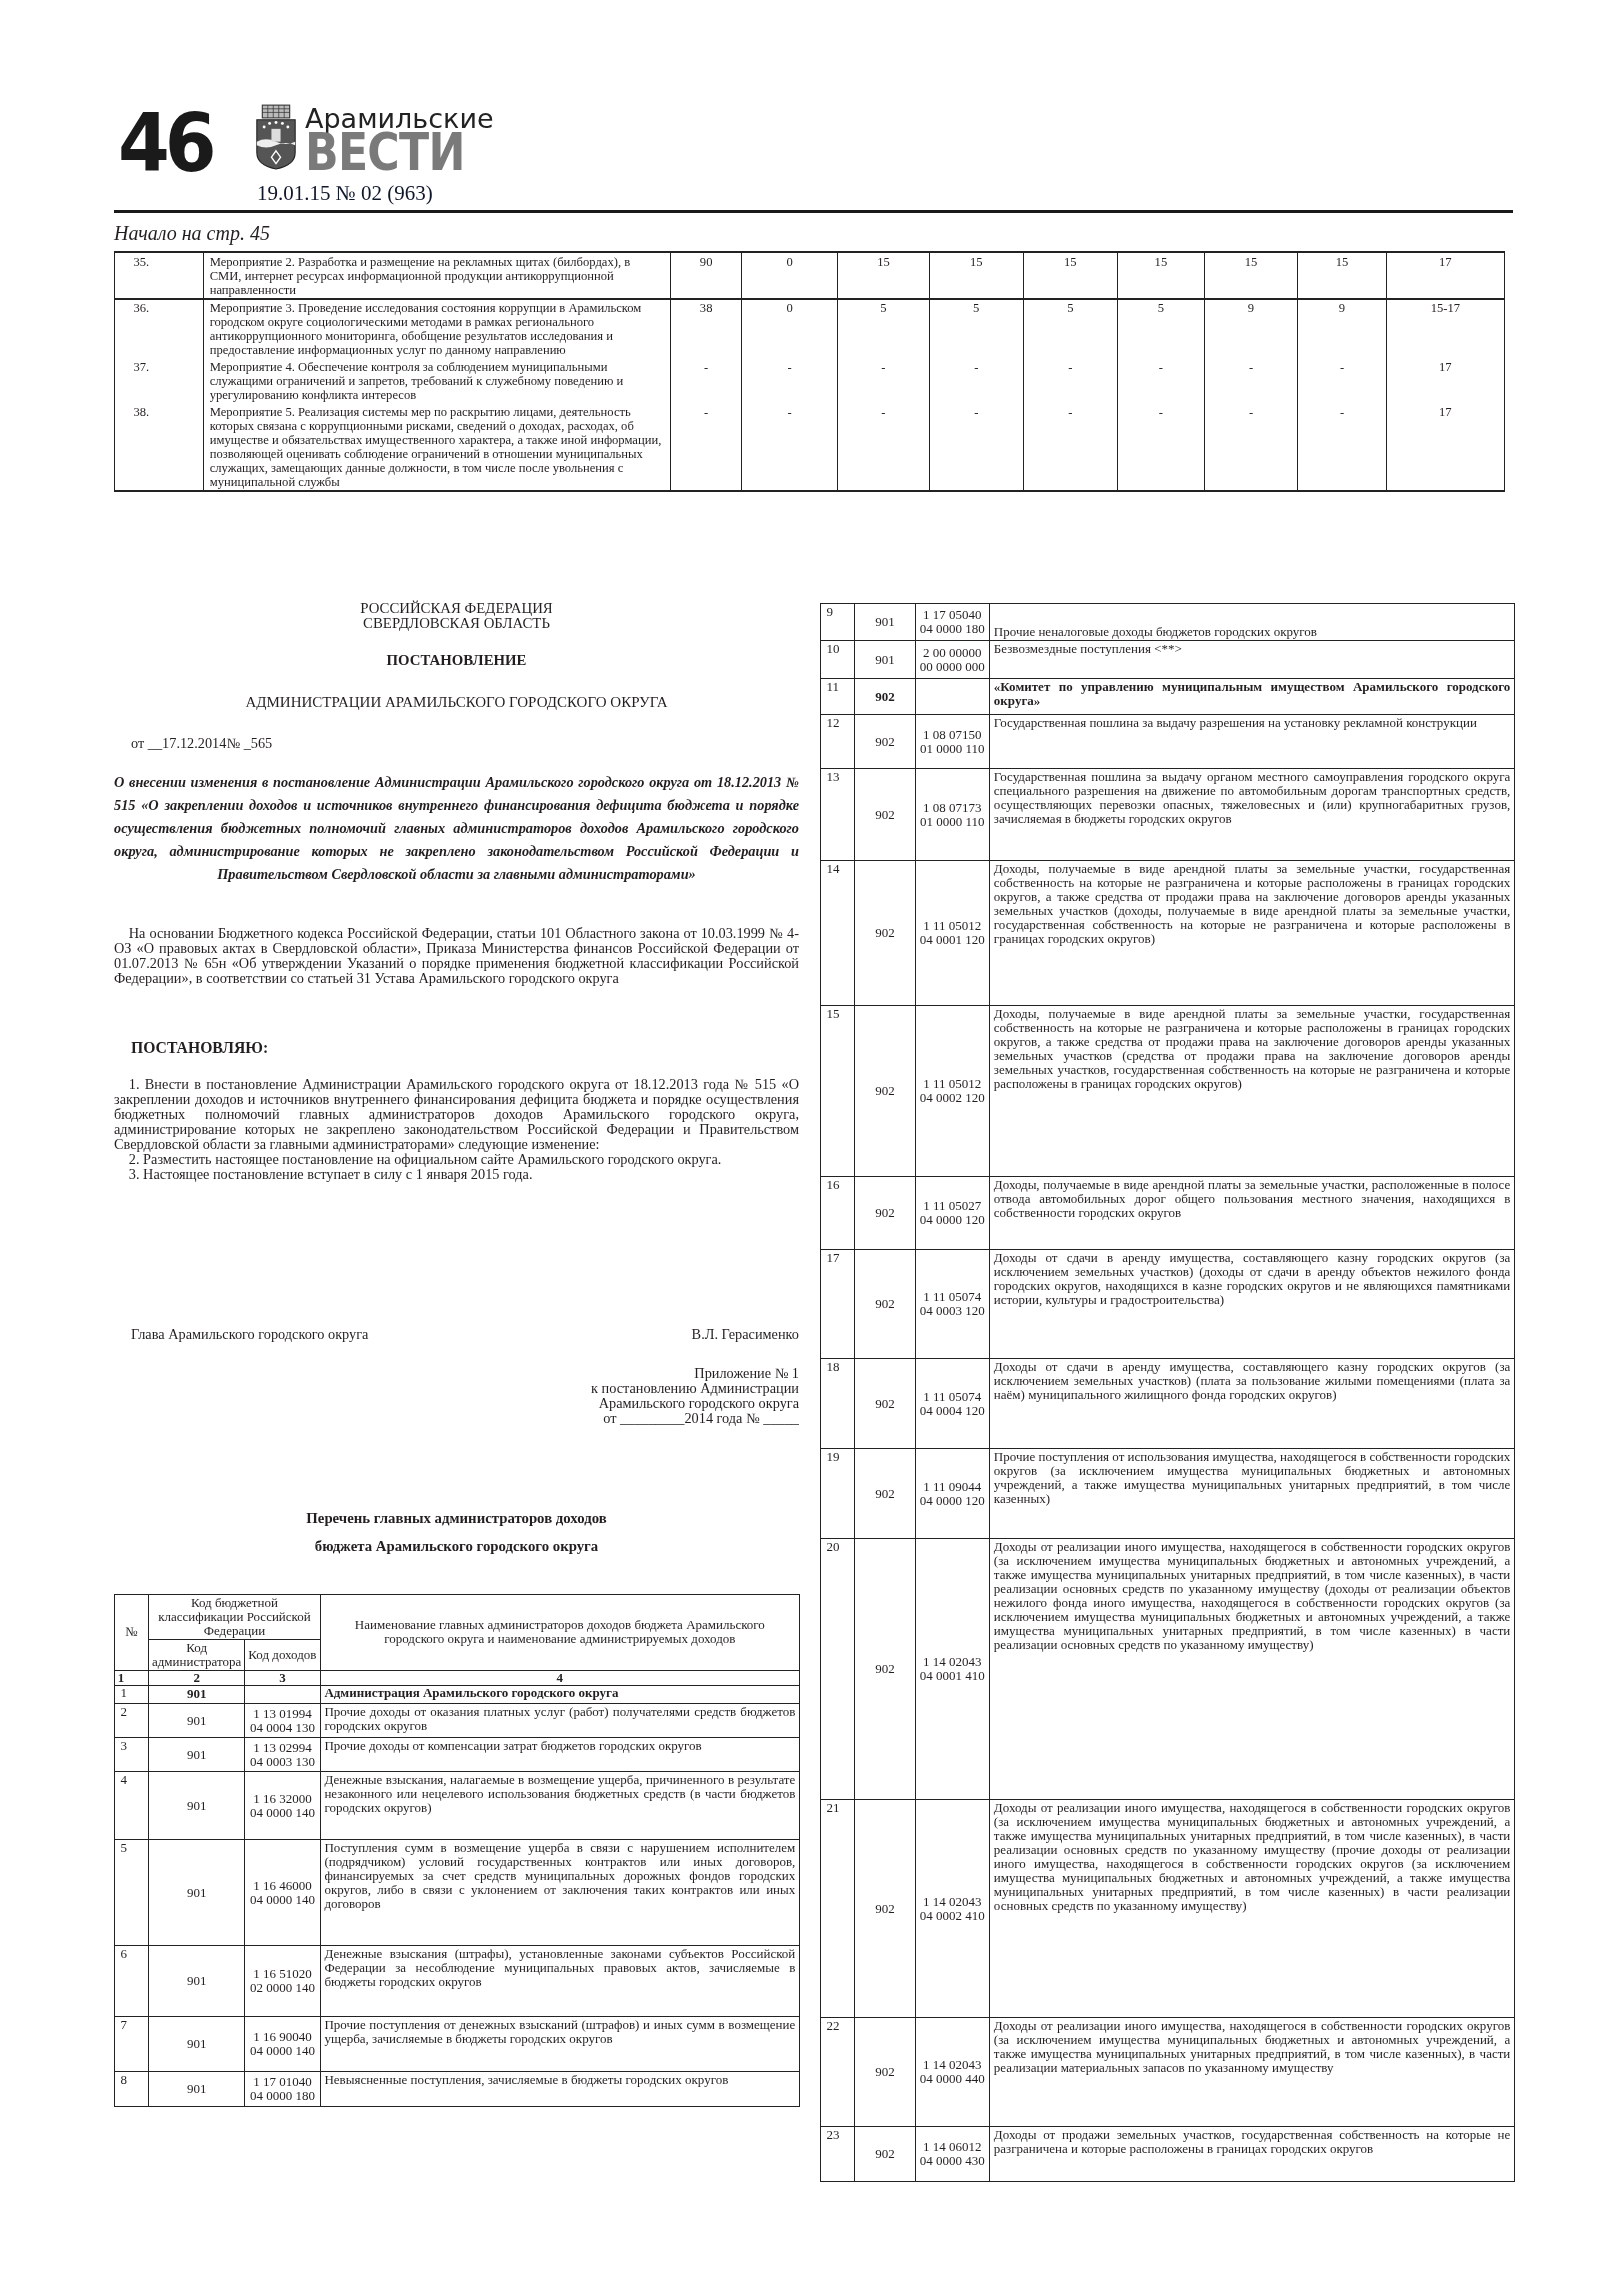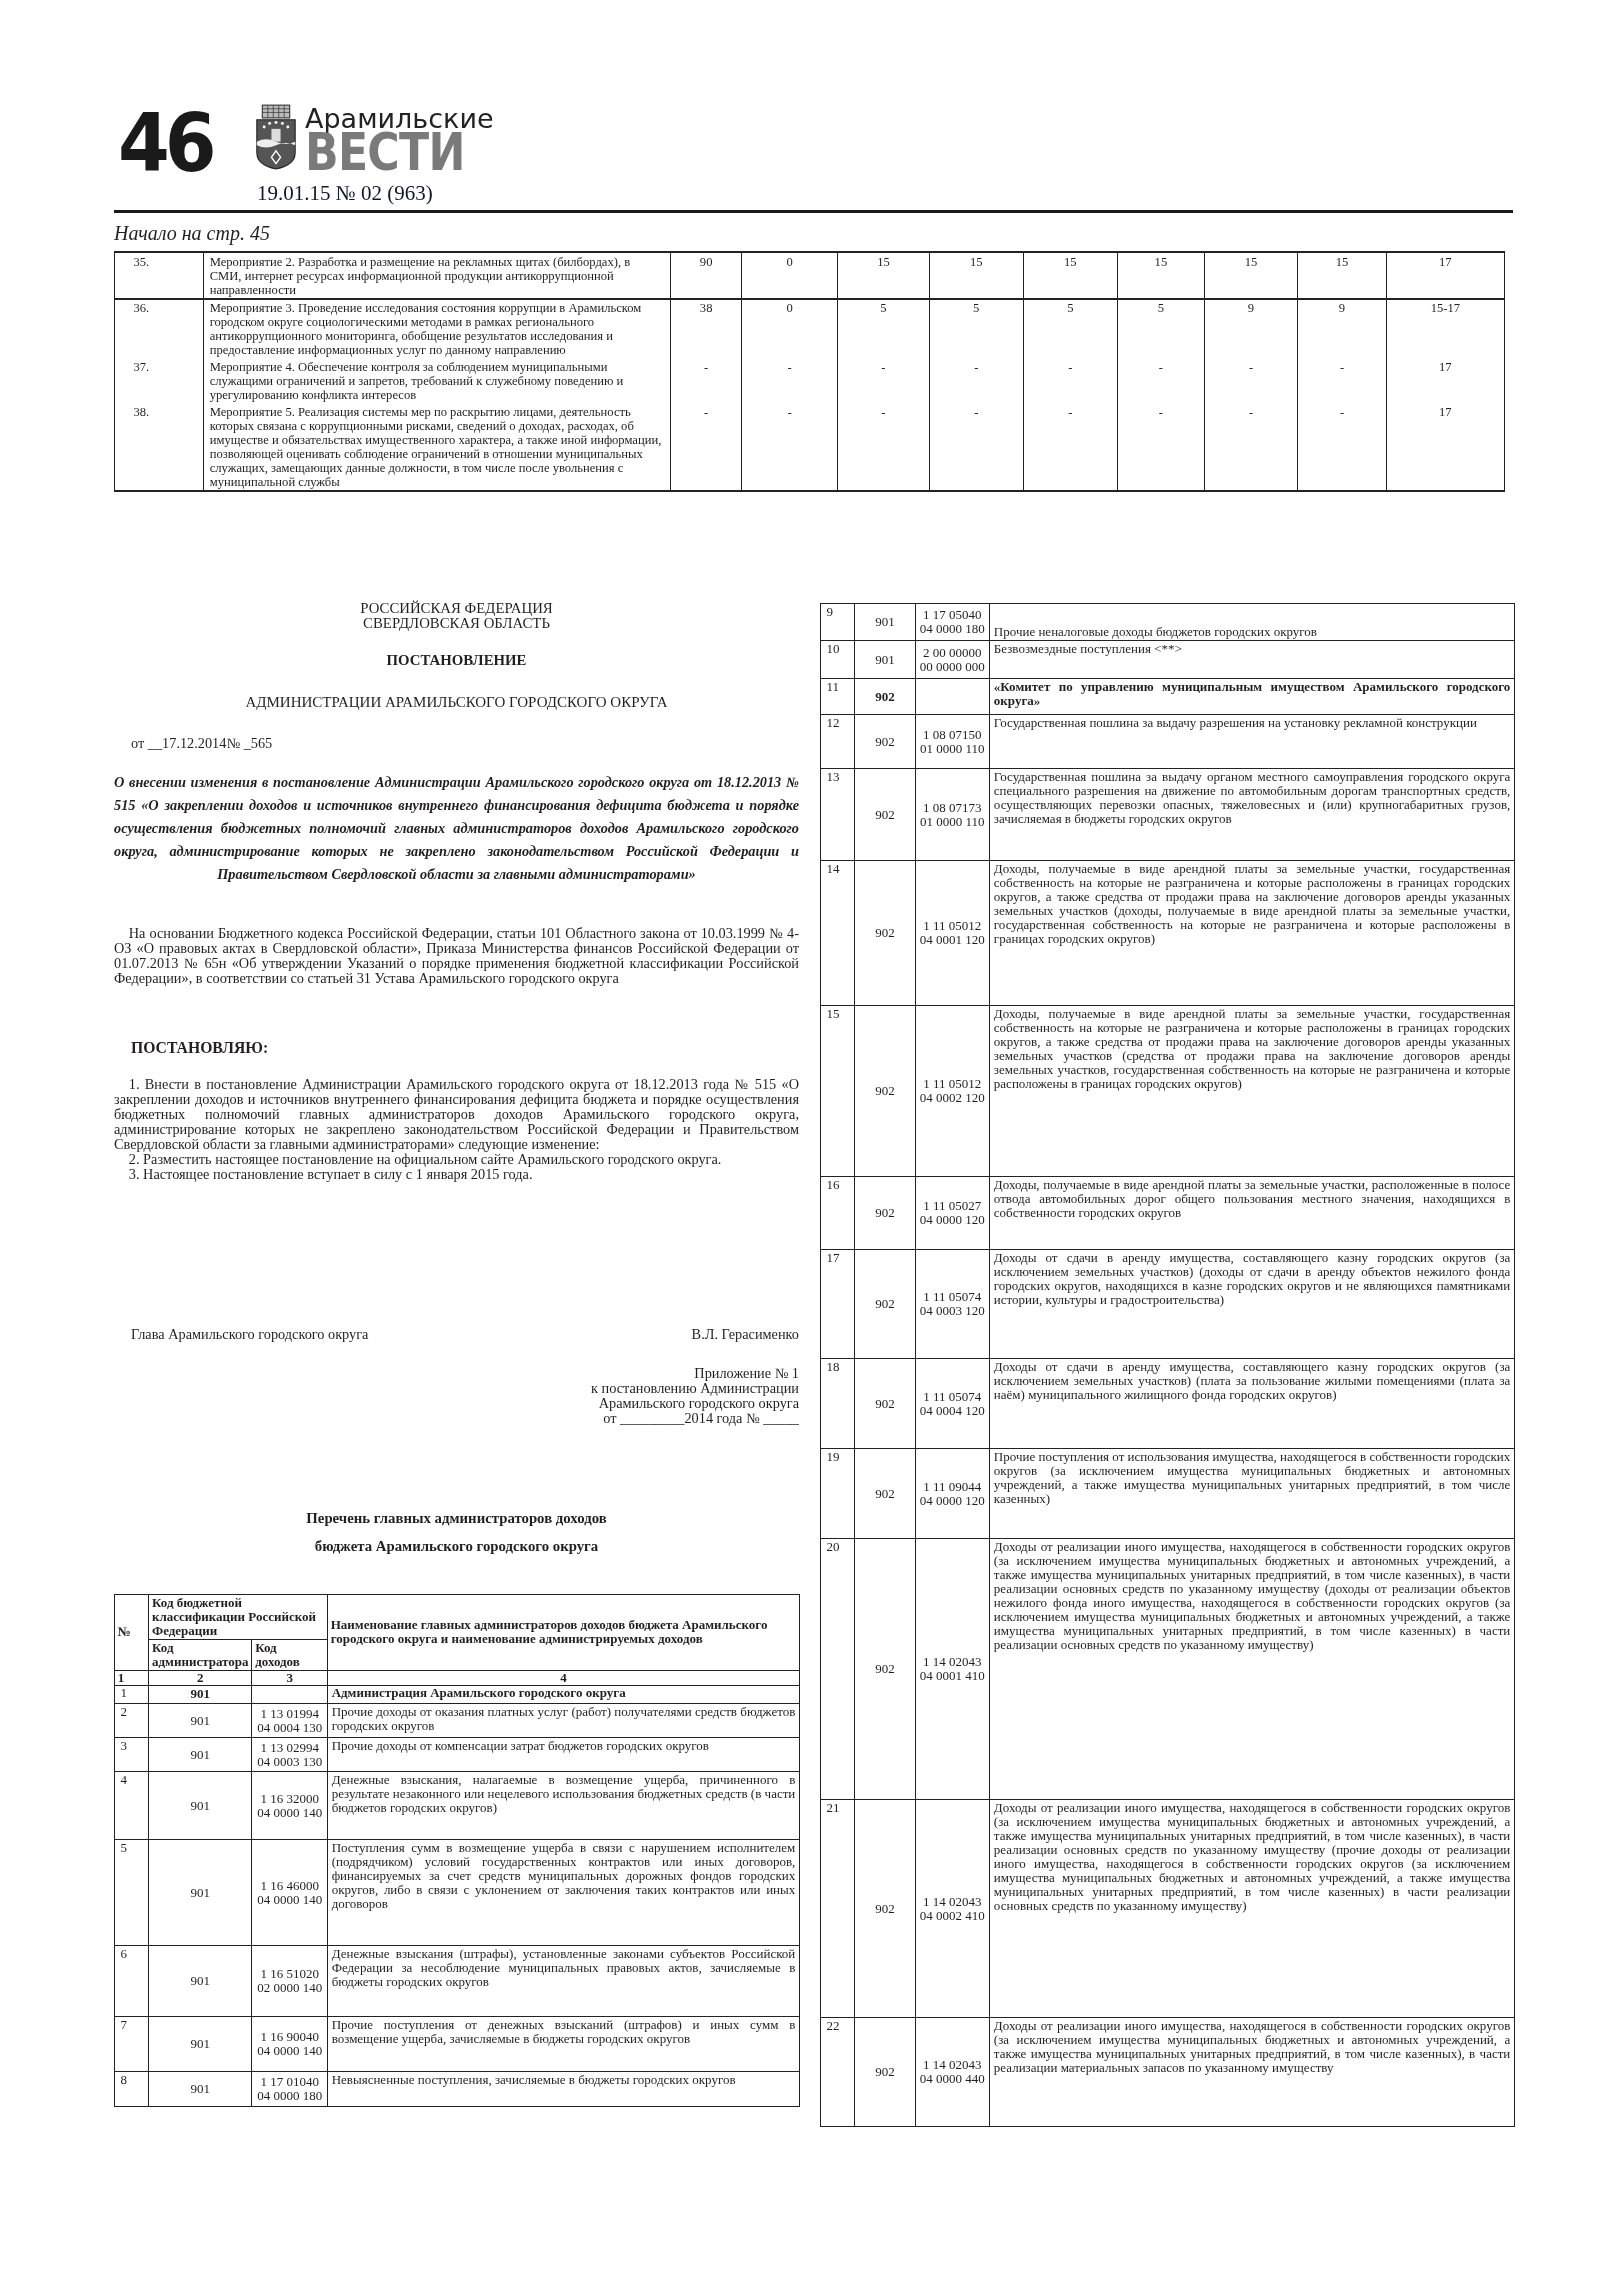--- a/index.html
+++ b/index.html
@@ -48,21 +48,21 @@
   
   .btable { font-size:13px; line-height:14px; }
   .btable td { border:1.4px solid #222; vertical-align:top; padding:0.9px 3.7px; }
   .btable td.n { width:24px; padding-left:5.5px; }
   .btable td.adm { width:52px; text-align:center; vertical-align:middle; }
   .btable td.code { width:69px; text-align:center; vertical-align:middle; padding:0.9px 1.8px; }
   .btable td.name { text-align:justify; }
   .btable .bold { font-weight:bold; }
   .left-table { left:114px; top:1594px; width:686px; }
   .right-table { left:820px; top:603px; width:695px; }
-  .btable th { border:1.4px solid #222; font-weight:bold; padding:0.9px 2.8px; vertical-align:middle; text-align:left; }
+  .btable th { border:1.4px solid #222; font-weight:normal; padding:0.9px 2.8px; vertical-align:middle; text-align:center; }
   .btable tr.idx td { font-weight:bold; text-align:center; padding:0 2.8px; }
   .btable tr.idx td.n { text-align:left; }
 </style>
 </head>
 <body>
 
 <div class="abs page-num">46</div>
 <svg class="abs crest" viewBox="0 0 46 76">
   <rect x="8" y="2" width="30" height="14" fill="#bbb" stroke="#333" stroke-width="1.2"></rect>
   <path d="M8 6 h30 M8 10 h30 M14 2 v14 M20 2 v14 M26 2 v14 M32 2 v14" stroke="#333" stroke-width="0.8"></path>
@@ -316,15 +316,21 @@
         <td class="adm">902</td>
         <td class="code">1 14 02043 04 0002 410</td>
         <td class="name">Доходы от реализации иного имущества, находящегося в собственности городских округов (за исключением имущества муниципальных бюджетных и автономных учреждений, а также имущества муниципальных унитарных предприятий, в том числе казенных), в части реализации основных средств по указанному имуществу (прочие доходы от реализации иного имущества, находящегося в собственности  городских округов (за исключением имущества муниципальных бюджетных и автономных учреждений, а также имущества муниципальных унитарных предприятий, в том числе казенных) в части реализации основных средств по указанному имуществу)</td>
       </tr>
       <tr style="height: 109px;">
         <td class="n">22</td>
         <td class="adm">902</td>
         <td class="code">1 14 02043 04 0000 440</td>
         <td class="name">Доходы от реализации иного имущества, находящегося в собственности городских округов (за исключением имущества муниципальных бюджетных и автономных учреждений, а также имущества муниципальных унитарных предприятий, в том числе казенных), в части реализации материальных запасов по указанному имуществу</td>
       </tr>
+      <tr style="height: 55px;">
+        <td class="n">23</td>
+        <td class="adm">902</td>
+        <td class="code">1 14 06012 04 0000 430</td>
+        <td class="name">Доходы от продажи земельных участков, государственная собственность на которые не разграничена и которые расположены в границах городских округов</td>
+      </tr>
     </tbody>
 </table>
 
 
 </body></html>

